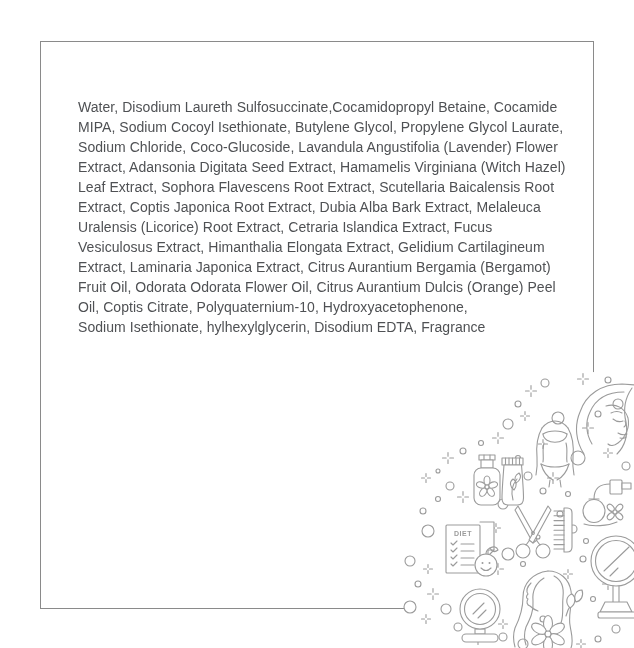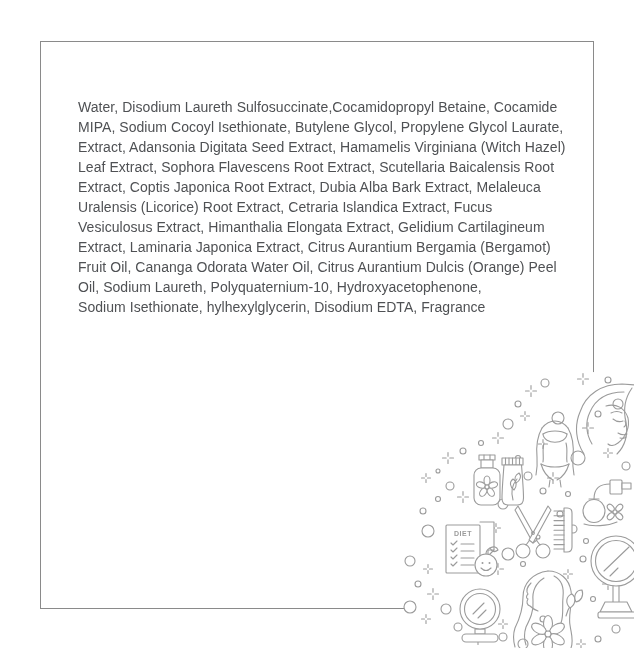--- a/index.html
+++ b/index.html
@@ -42,28 +42,29 @@
   }
 </style>
 </head>
 <body>
 
 <div class="frame"></div>
 
 <div class="ingredients">
     <div class="ing-line">Water, Disodium Laureth Sulfosuccinate,Cocamidopropyl Betaine, Cocamide</div>
     <div class="ing-line">MIPA, Sodium Cocoyl Isethionate, Butylene Glycol, Propylene Glycol Laurate,</div>
+    <div class="ing-line">Sodium Chloride, Coco-Glucoside, Lavandula Angustifolia (Lavender) Flower</div>
     <div class="ing-line">Extract, Adansonia Digitata Seed Extract, Hamamelis Virginiana (Witch Hazel)</div>
     <div class="ing-line">Leaf Extract, Sophora Flavescens Root Extract, Scutellaria Baicalensis Root</div>
     <div class="ing-line">Extract, Coptis Japonica Root Extract, Dubia Alba Bark Extract, Melaleuca</div>
     <div class="ing-line">Uralensis (Licorice) Root Extract, Cetraria Islandica Extract, Fucus</div>
     <div class="ing-line">Vesiculosus Extract, Himanthalia Elongata Extract, Gelidium Cartilagineum</div>
     <div class="ing-line">Extract, Laminaria Japonica Extract, Citrus Aurantium Bergamia (Bergamot)</div>
-    <div class="ing-line">Fruit Oil, Cananga Odorata Water Oil, Citrus Aurantium Dulcis (Orange) Peel</div>
-    <div class="ing-line">Oil, Sodium Laureth, Polyquaternium-10, Hydroxyacetophenone,</div>
+    <div class="ing-line">Fruit Oil, Odorata Odorata Flower Oil, Citrus Aurantium Dulcis (Orange) Peel</div>
+    <div class="ing-line">Oil, Coptis Citrate, Polyquaternium-10, Hydroxyacetophenone,</div>
     <div class="ing-line">Sodium Isethionate, hylhexylglycerin, Disodium EDTA, Fragrance</div>
   </div>
 
 <svg class="art" viewBox="0 0 246 290" xmlns="http://www.w3.org/2000/svg">
 
   <circle class="bgcircle" cx="208" cy="210" r="196"></circle>
 
   <g>
     <circle cx="157" cy="25" r="4"></circle>
       <circle cx="220" cy="22" r="3"></circle>

